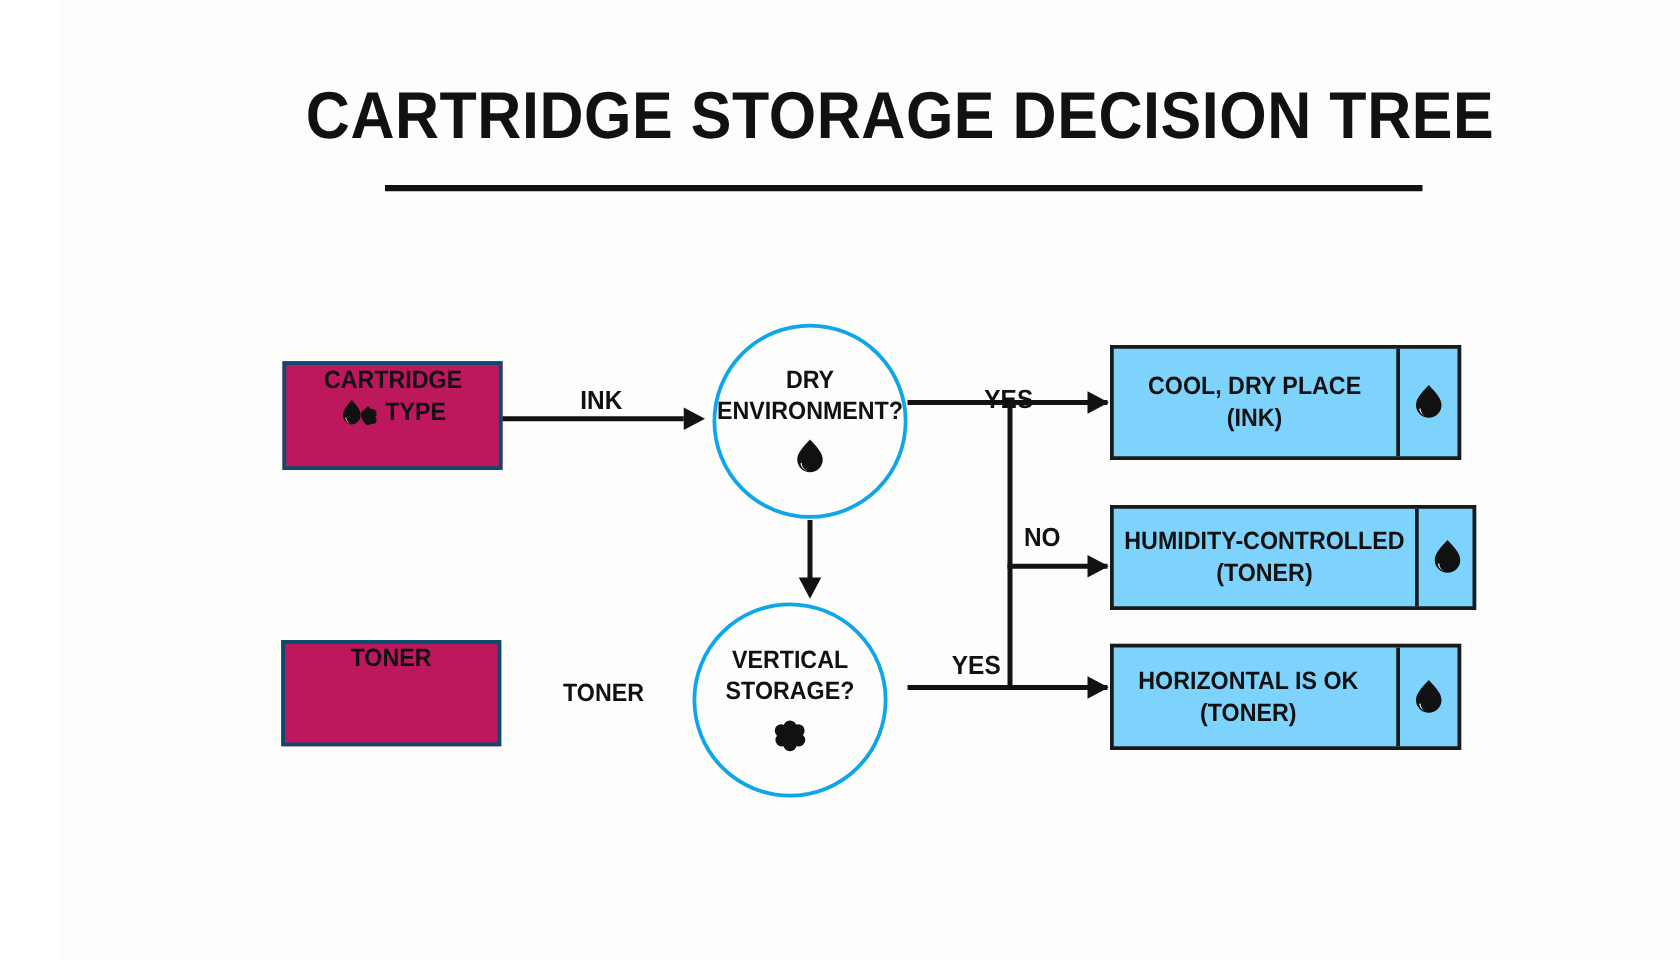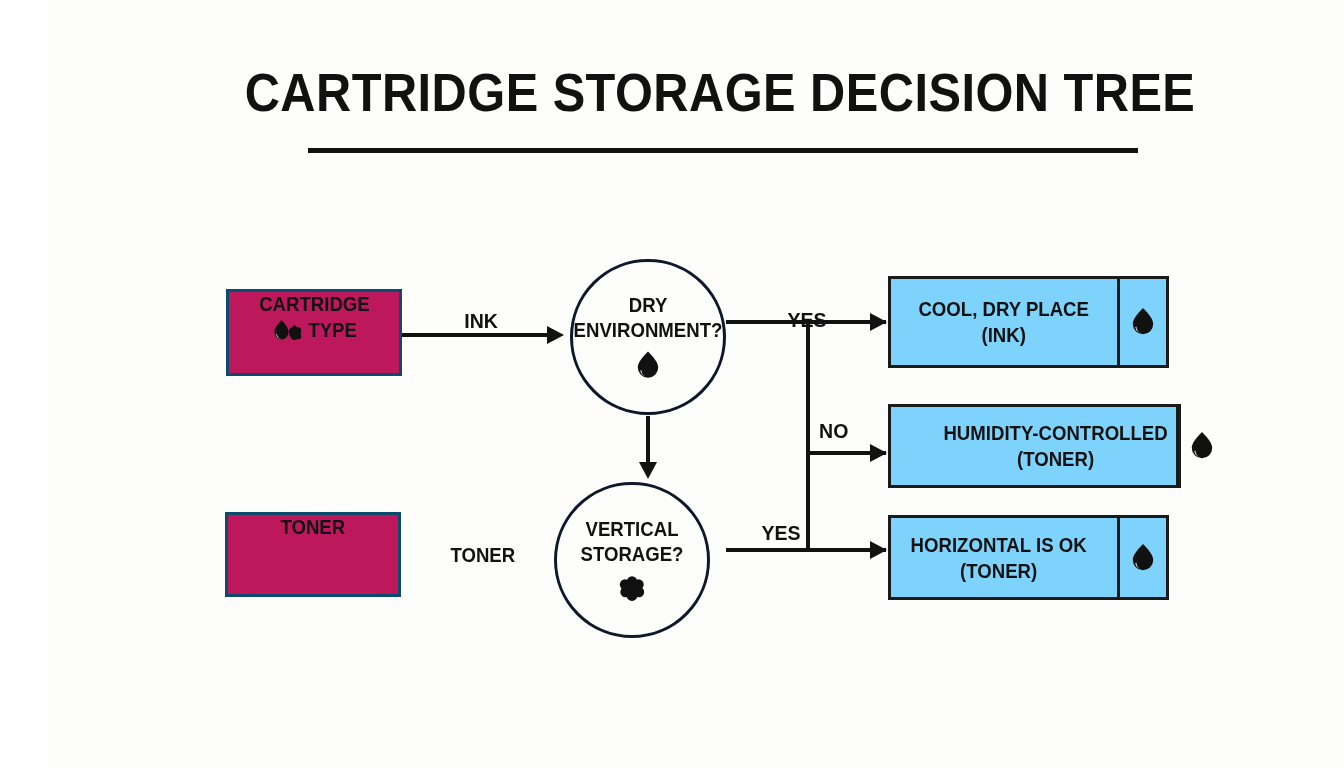--- a/index.html
+++ b/index.html
@@ -90,21 +90,21 @@
     height: 85px;
   }
   #box-toner .node-label {
     font-size: 20px;
   }
 
   
   .decision {
     position: absolute;
     box-sizing: border-box;
-    border: 3px solid #0f172a;
+    border: 3px solid #0ea5e9;
     border-radius: 50%;
     background: #fdfdfc;
   }
   .decision-inner {
     position: absolute;
     left: 50%;
     top: 50%;
     transform: translate(-50%, -50%);
     width: 210px;
     text-align: center;
@@ -163,21 +163,21 @@
     transform: scaleX(0.93);
   }
   .result-icon-cell {
     flex: 0 0 46px;
     border-left: 3px solid #1a1a1a;
     display: flex;
     align-items: center;
     justify-content: center;
   }
   #result-cool-dry  { left: 840px; top: 276px; width: 281px; height: 92px; }
-  #result-humidity  { left: 840px; top: 404px; width: 293px; height: 84px; padding-left: 44px; }
+  #result-humidity  { left: 840px; top: 404px; width: 293px; height: 84px; }
   #result-horizontal{ left: 840px; top: 515px; width: 281px; height: 85px; gap: 10px; }
 
   
   .ln {
     position: absolute;
     background: #121212;
   }
   .ln-h { height: 4px; }
   .ln-v { width: 4px; }
 

